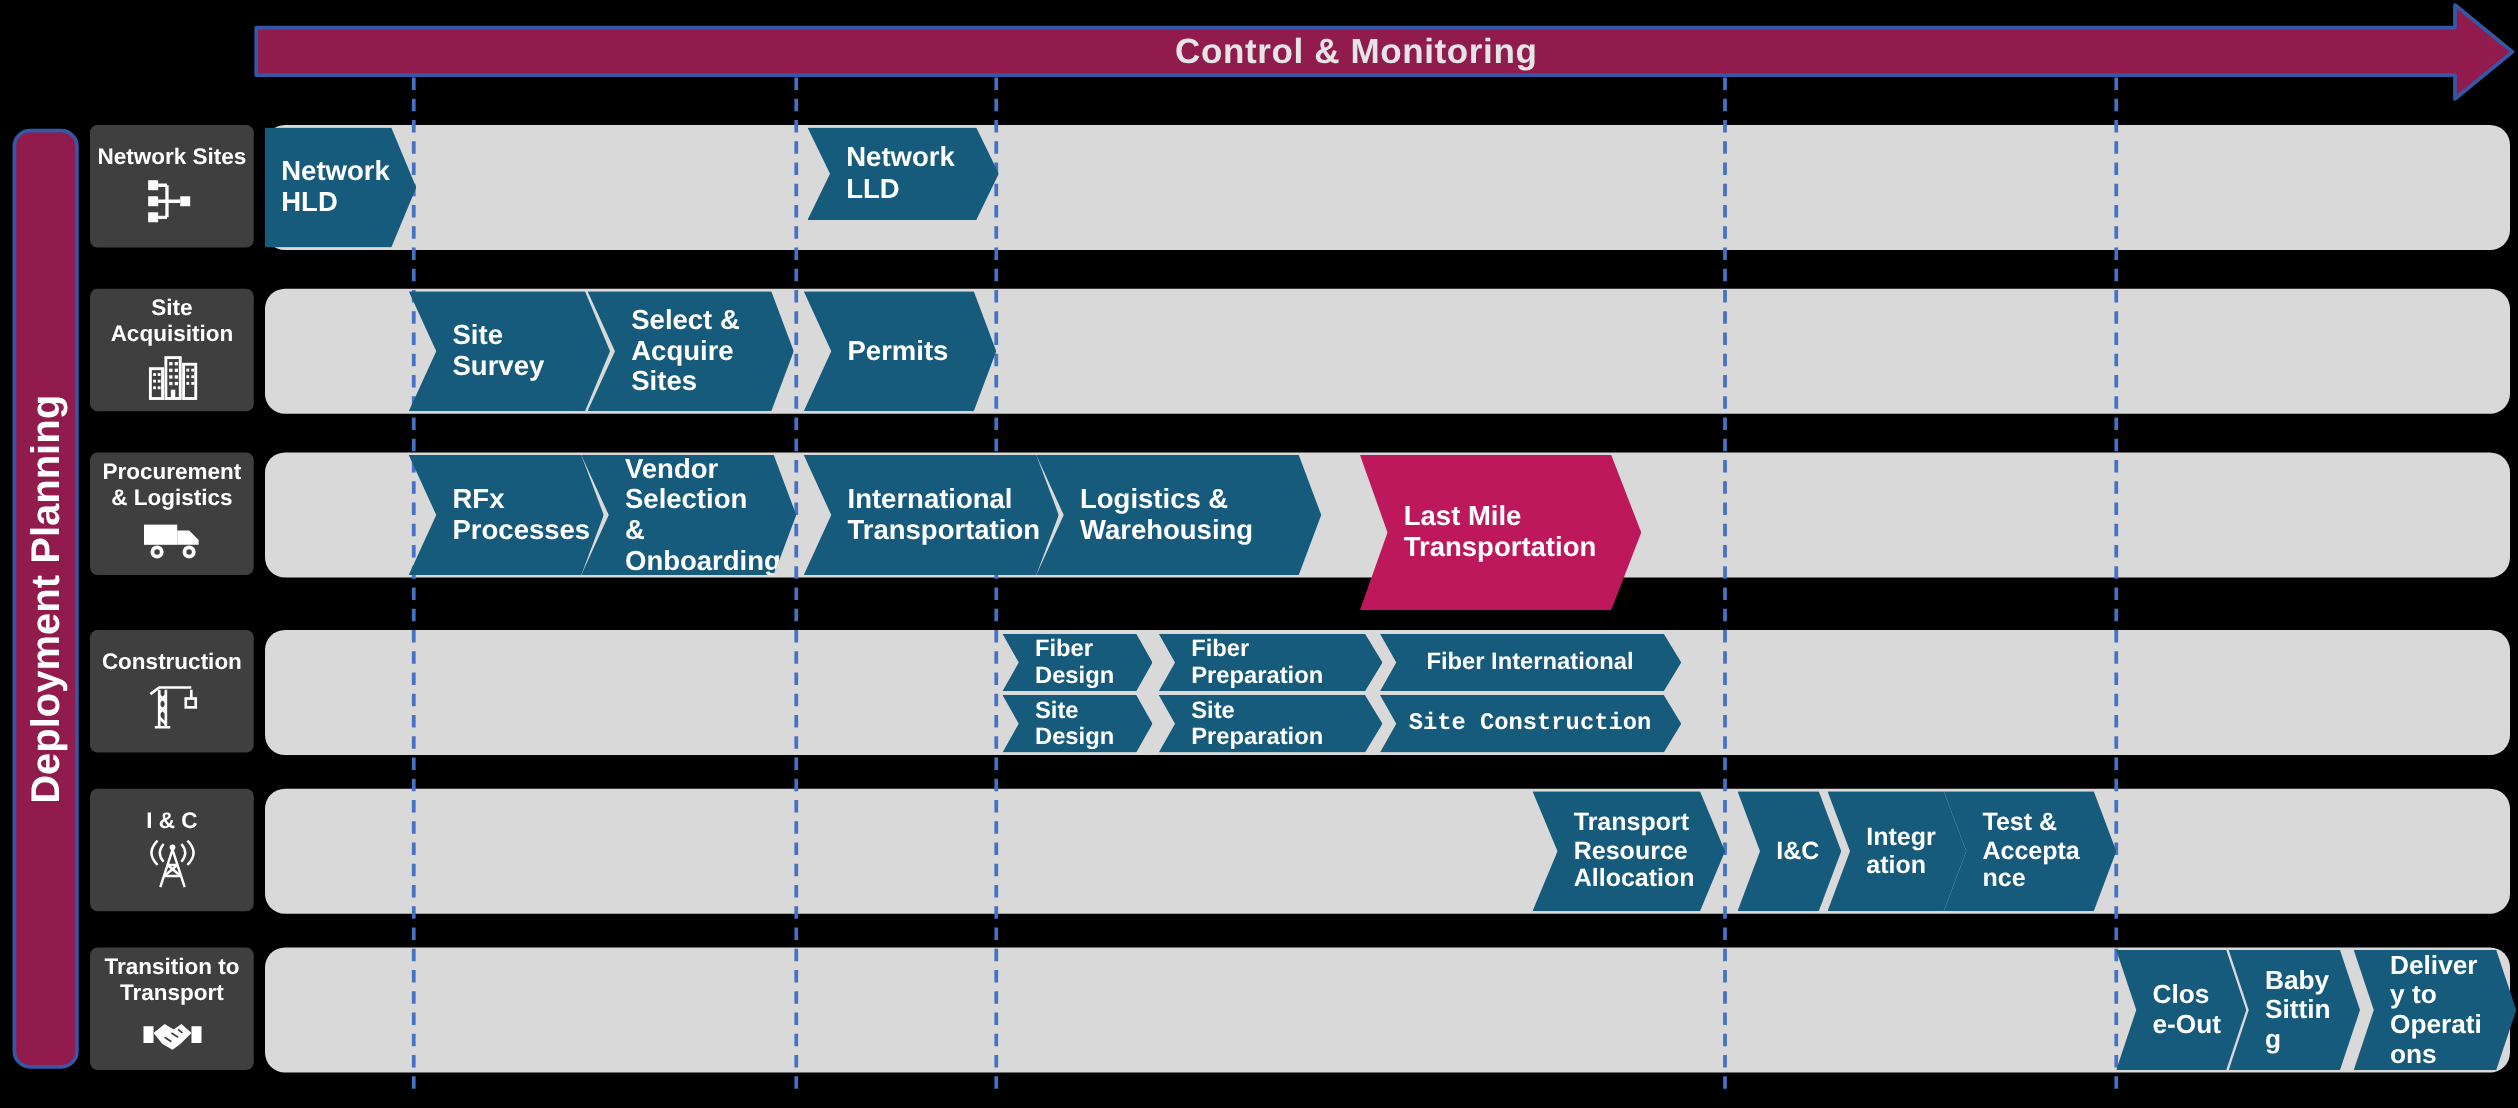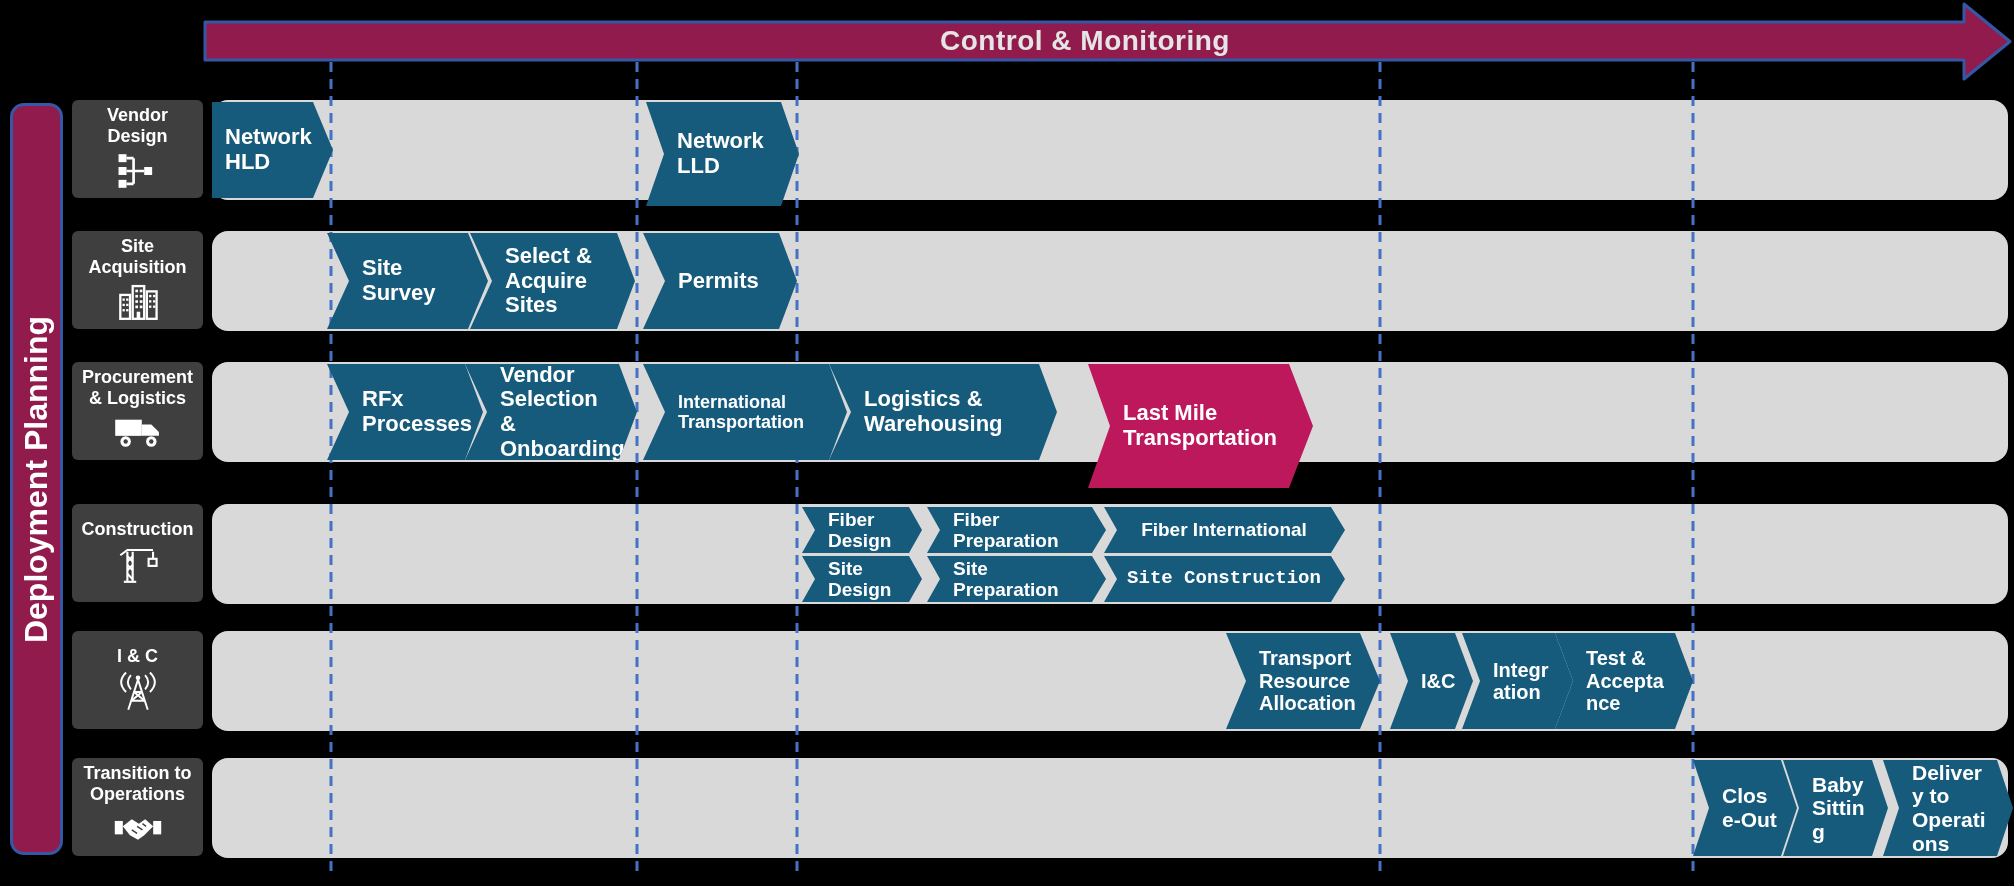--- a/index.html
+++ b/index.html
@@ -65,36 +65,36 @@
   </svg>
 
   <div class="arrow-label">Control &amp; Monitoring</div>
 
   <div class="side-bar">
     <span>Deployment Planning</span>
   </div>
 
   <div id="rows-root">
       <div class="row-label" style="top: 100px;">
-        <div class="txt">Vendor Design</div>
+        <div class="txt">Network Sites</div>
         <div class="ico">
           <svg width="46" height="40" viewBox="0 0 52 44">
             <rect x="4" y="3" width="9" height="9" fill="#fff"></rect>
             <rect x="4" y="17.5" width="9" height="9" fill="#fff"></rect>
             <rect x="4" y="32" width="9" height="9" fill="#fff"></rect>
             <path d="M13 7.5H21M13 22H21M13 36.5H21M21 7.5V36.5M21 22H33" stroke="#fff" stroke-width="3" fill="none"></path>
             <rect x="33" y="17.5" width="9" height="9" fill="#fff"></rect>
           </svg>
         </div>
       </div>
       <div class="track" style="top: 100px;"></div>
       <div class="chev" style="left: 212px; top: 102px; width: 121px; height: 96px; background: rgb(23, 91, 124); clip-path: polygon(0px 0px, 101px 0px, 121px 50%, 101px 100%, 0px 100%, 0px 50%); padding-left: 13px; padding-right: 24px;">
         <span class="t" style="font-size: 22px;">Network HLD</span>
       </div>
-      <div class="chev" style="left: 646px; top: 102px; width: 153px; height: 104px; background: rgb(23, 91, 124); clip-path: polygon(0px 0px, 135px 0px, 153px 50%, 135px 100%, 0px 100%, 18px 50%); padding-left: 31px; padding-right: 22px;">
+      <div class="chev" style="left: 646px; top: 102px; width: 153px; height: 74px; background: rgb(23, 91, 124); clip-path: polygon(0px 0px, 135px 0px, 153px 50%, 135px 100%, 0px 100%, 18px 50%); padding-left: 31px; padding-right: 22px;">
         <span class="t" style="font-size: 22px;">Network LLD</span>
       </div>
       <div class="row-label" style="top: 231px;">
         <div class="txt">Site Acquisition</div>
         <div class="ico">
           <svg width="46" height="40" viewBox="0 0 52 44">
             <g stroke="#fff" stroke-width="2.6" fill="none">
               <rect x="6" y="14" width="11" height="27"></rect>
               <rect x="20" y="4" width="13" height="37"></rect>
               <rect x="36" y="10" width="11" height="31"></rect>
@@ -149,21 +149,21 @@
         </div>
       </div>
       <div class="track" style="top: 362px;"></div>
       <div class="chev" style="left: 327px; top: 364px; width: 156px; height: 96px; background: rgb(23, 91, 124); clip-path: polygon(0px 0px, 138px 0px, 156px 50%, 138px 100%, 0px 100%, 22px 50%); padding-left: 35px; padding-right: 22px;">
         <span class="t" style="font-size: 22px;">RFx Processes</span>
       </div>
       <div class="chev" style="left: 465px; top: 364px; width: 172px; height: 96px; background: rgb(23, 91, 124); clip-path: polygon(0px 0px, 154px 0px, 172px 50%, 154px 100%, 0px 100%, 22px 50%); padding-left: 35px; padding-right: 22px;">
         <span class="t" style="font-size: 22px;">Vendor Selection &amp; Onboarding</span>
       </div>
       <div class="chev" style="left: 643px; top: 364px; width: 204px; height: 96px; background: rgb(23, 91, 124); clip-path: polygon(0px 0px, 186px 0px, 204px 50%, 186px 100%, 0px 100%, 22px 50%); padding-left: 35px; padding-right: 22px;">
-        <span class="t" style="font-size: 18px;">International Transportation</span>
+        <span class="t" style="font-size: 22px;">International Transportation</span>
       </div>
       <div class="chev" style="left: 829px; top: 364px; width: 228px; height: 96px; background: rgb(23, 91, 124); clip-path: polygon(0px 0px, 210px 0px, 228px 50%, 210px 100%, 0px 100%, 22px 50%); padding-left: 35px; padding-right: 22px;">
         <span class="t" style="font-size: 22px;">Logistics &amp; Warehousing</span>
       </div>
       <div class="chev" style="left: 1088px; top: 364px; width: 225px; height: 124px; background: #be185d; clip-path: polygon(0px 0px, 201px 0px, 225px 50%, 201px 100%, 0px 100%, 22px 50%); padding-left: 35px; padding-right: 28px;">
         <span class="t" style="font-size: 22px;">Last Mile Transportation</span>
       </div>
       <div class="row-label" style="top: 504px;">
         <div class="txt">Construction</div>
         <div class="ico">
@@ -218,21 +218,21 @@
       <div class="chev" style="left: 1390px; top: 633px; width: 83px; height: 96px; background: rgb(23, 91, 124); clip-path: polygon(0px 0px, 65px 0px, 83px 50%, 65px 100%, 0px 100%, 18px 50%); padding-left: 31px; padding-right: 22px;">
         <span class="t" style="font-size: 20px;">I&amp;C</span>
       </div>
       <div class="chev wrapany" style="left: 1462px; top: 633px; width: 111px; height: 96px; background: rgb(23, 91, 124); clip-path: polygon(0px 0px, 93px 0px, 111px 50%, 93px 100%, 0px 100%, 18px 50%); padding-left: 31px; padding-right: 22px;">
         <span class="t" style="font-size: 20px;">Integration</span>
       </div>
       <div class="chev wrapany" style="left: 1555px; top: 633px; width: 138px; height: 96px; background: rgb(23, 91, 124); clip-path: polygon(0px 0px, 120px 0px, 138px 50%, 120px 100%, 0px 100%, 18px 50%); padding-left: 31px; padding-right: 22px;">
         <span class="t" style="font-size: 20px;">Test &amp; Acceptance</span>
       </div>
       <div class="row-label" style="top: 758px;">
-        <div class="txt">Transition to Operations</div>
+        <div class="txt">Transition to Transport</div>
         <div class="ico">
           <svg width="50" height="32" viewBox="0 0 56 34">
             <g fill="#fff">
               <path d="M2 8h9v15H2z"></path>
               <path d="M45 8h9v15h-9z"></path>
               <path d="M11 14l10-8 8 5 7-5 9 8-10 10-7 5-9-5z"></path>
             </g>
             <g stroke="#3F3F3F" stroke-width="1.6" fill="none">
               <path d="M21 18l6 4M27 14l6 4M33 11l4 3"></path>
             </g>

